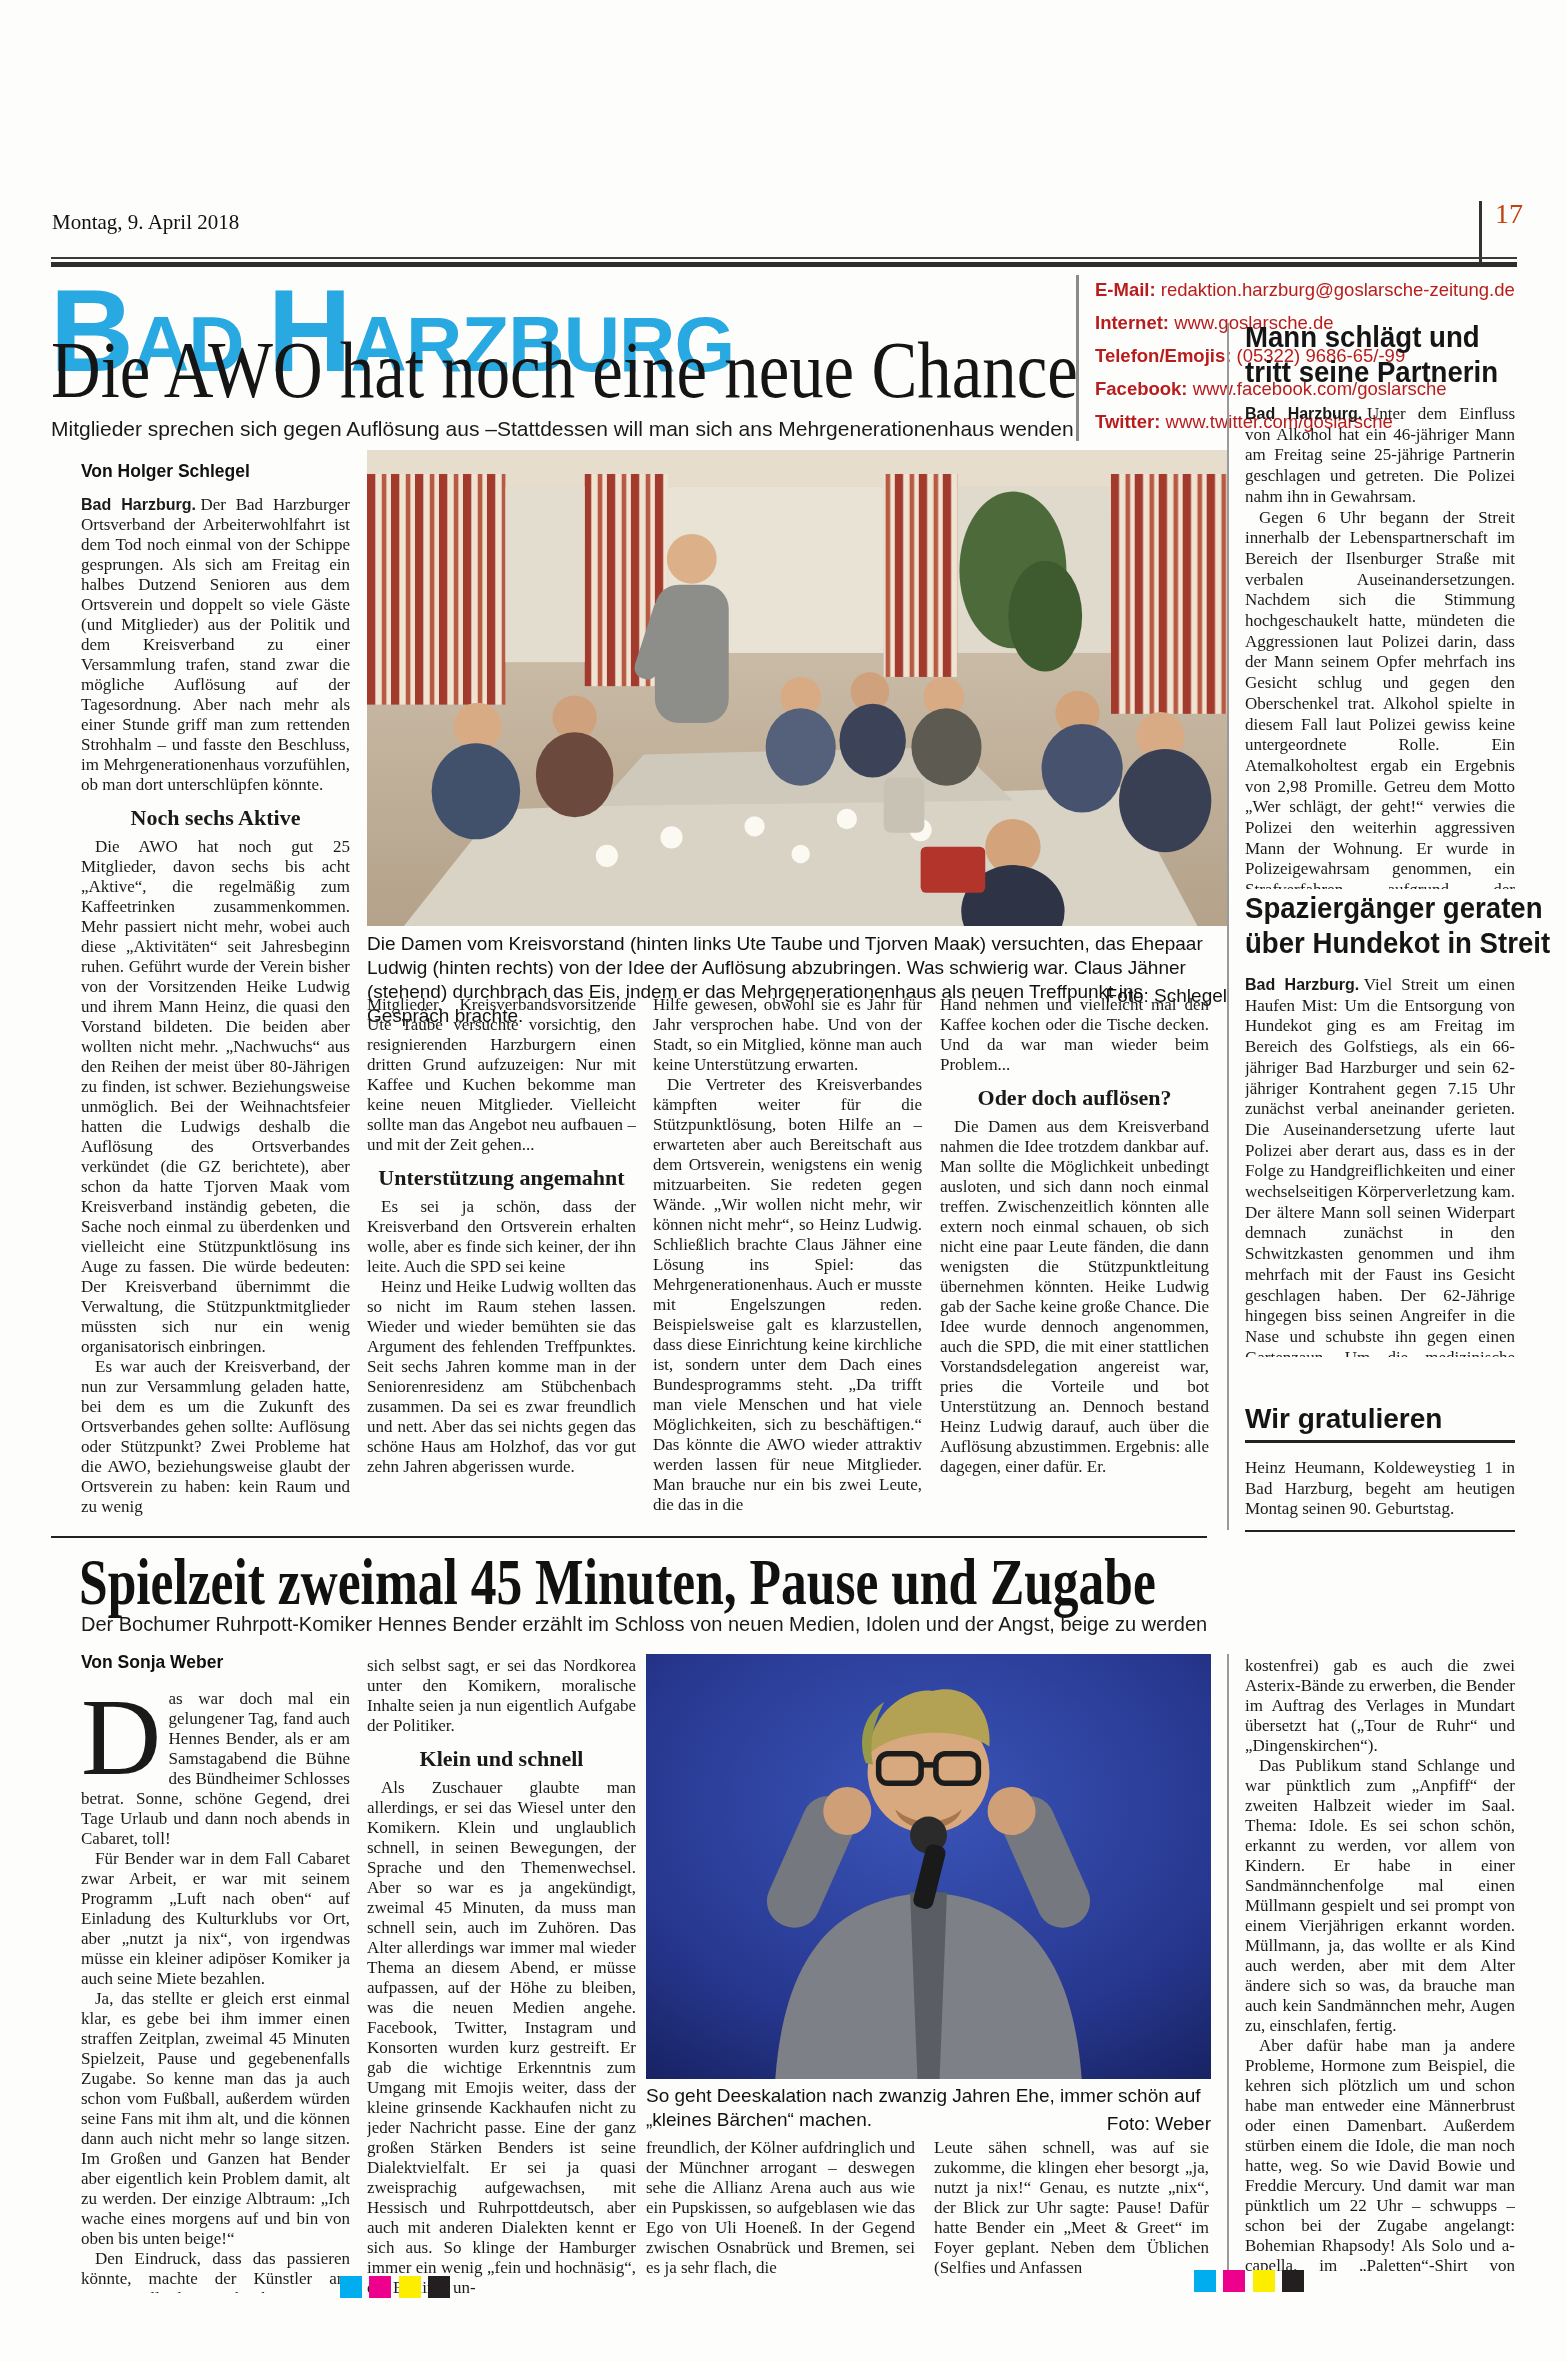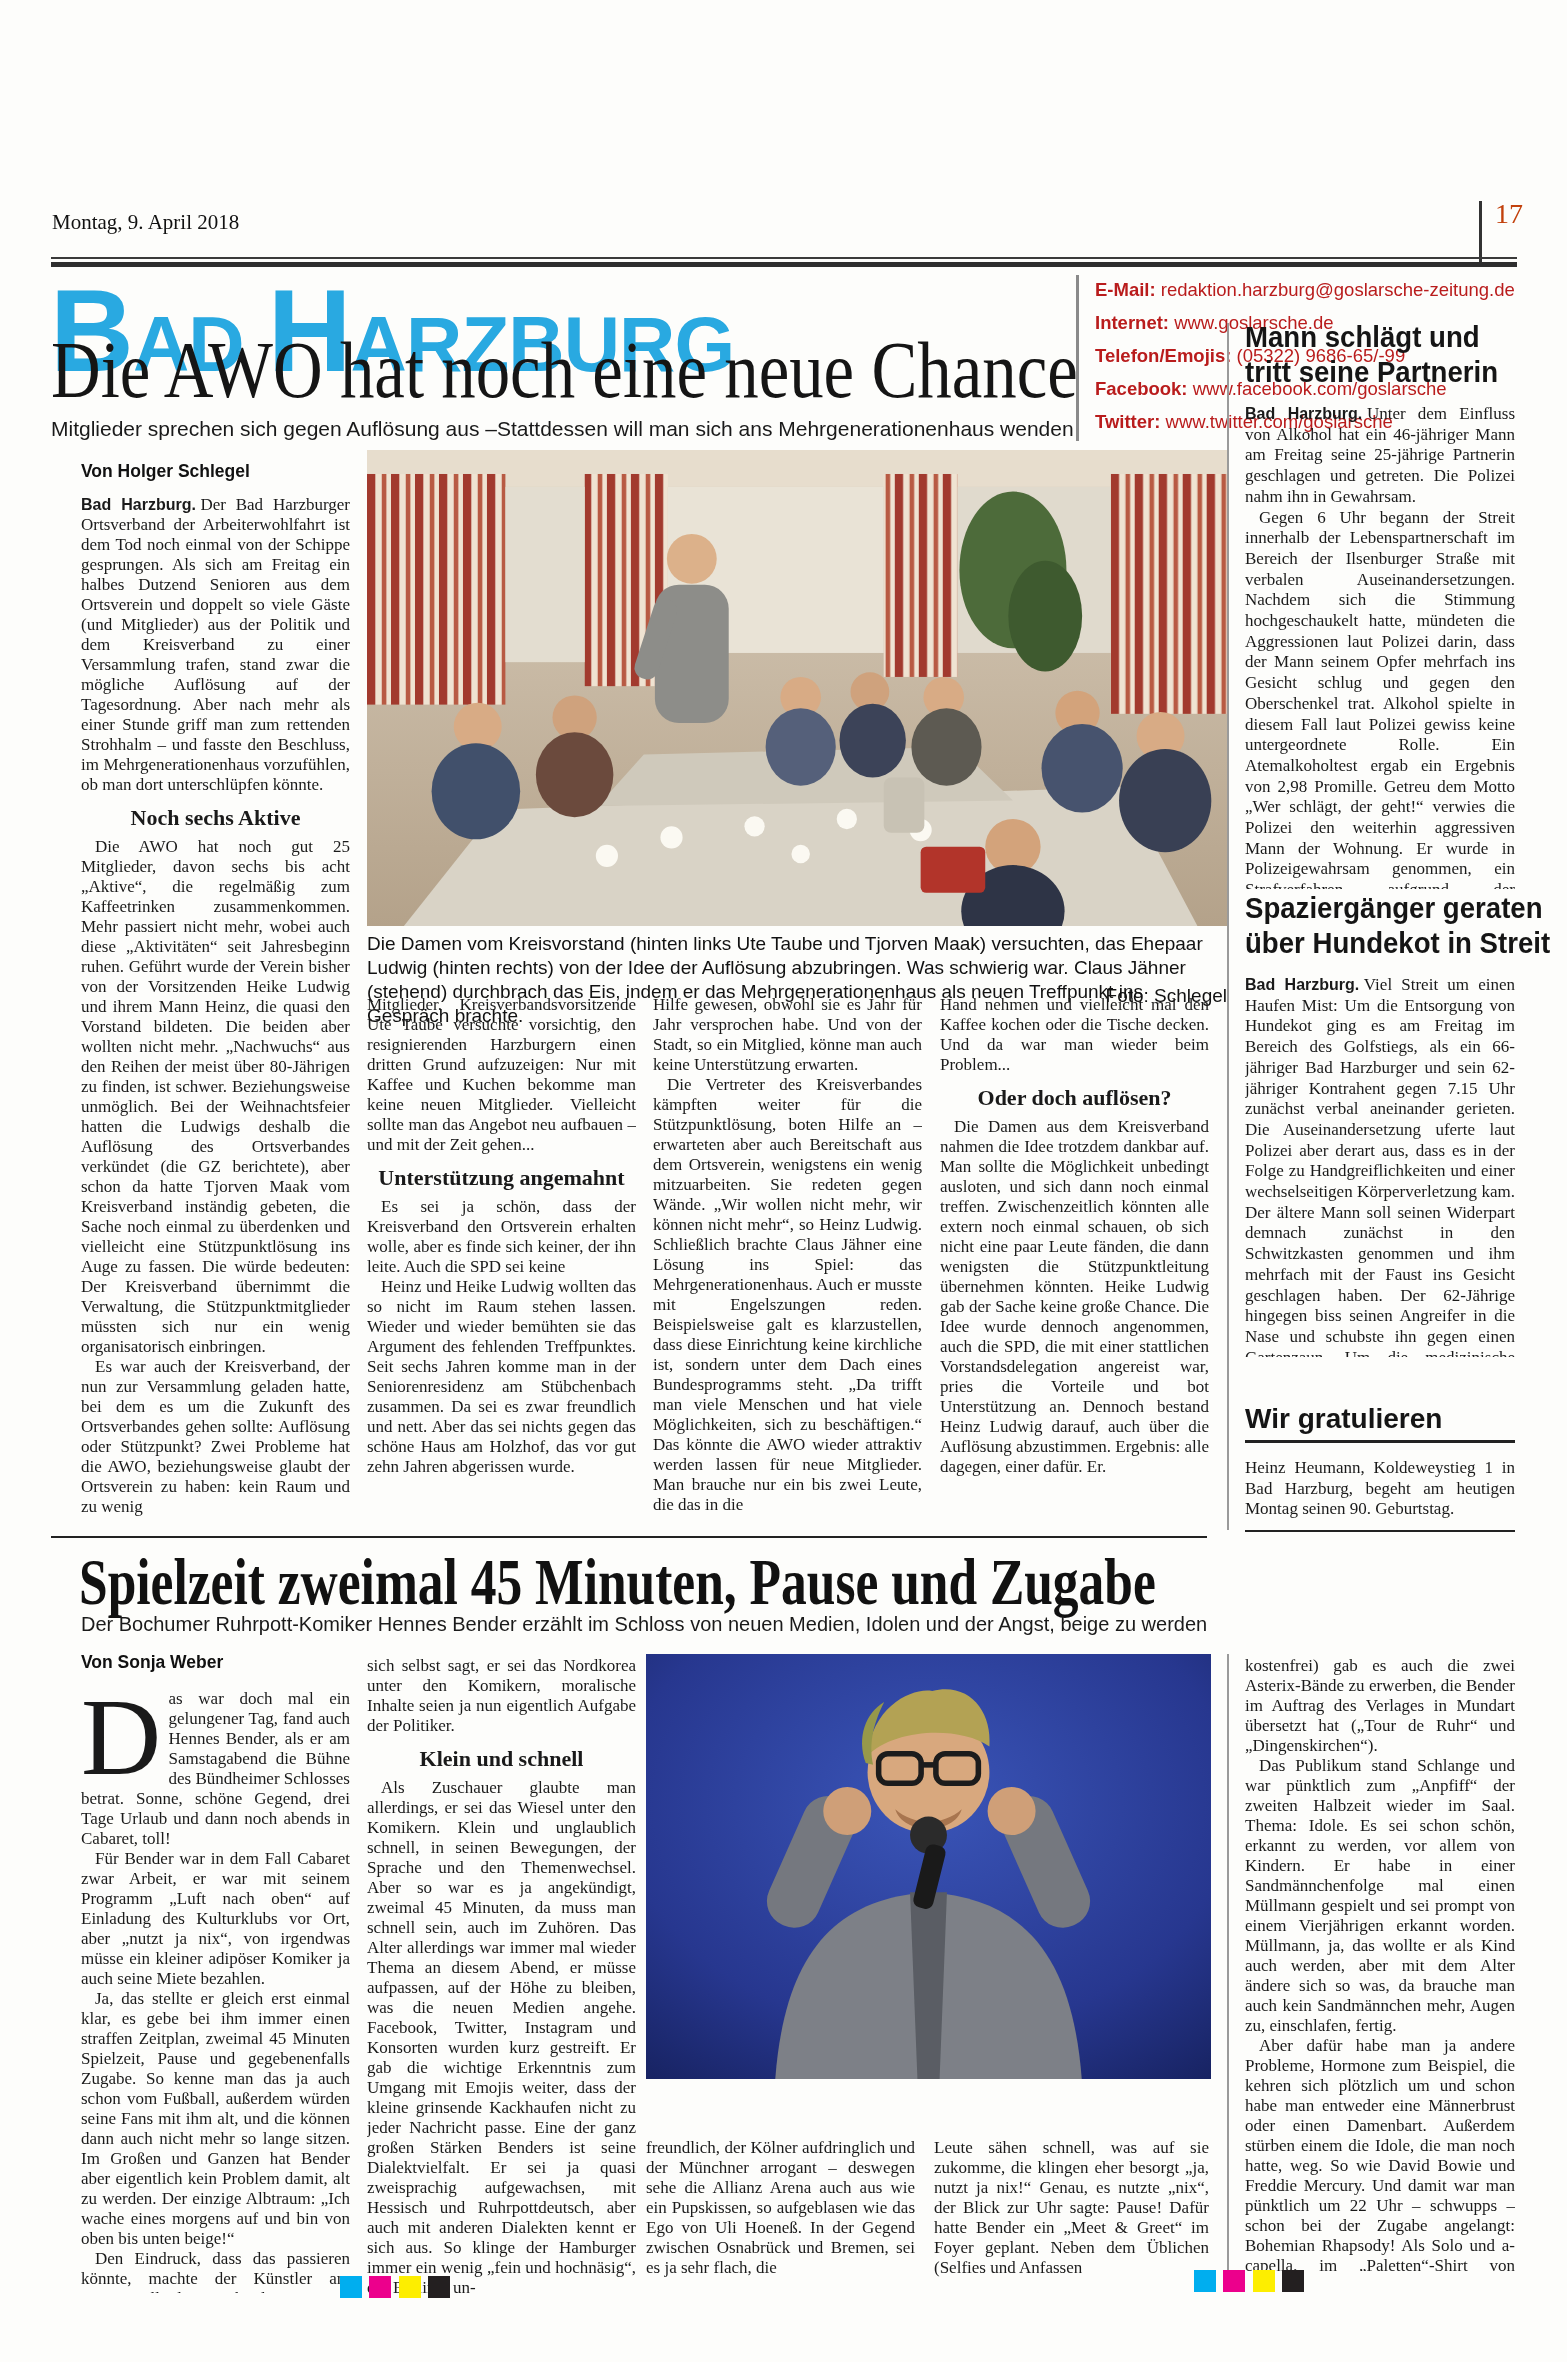--- a/index.html
+++ b/index.html
@@ -265,20 +265,24 @@
 
     <rect x="252" y="108" width="46" height="32" rx="10" fill="none" stroke="#1c1c1c" stroke-width="6"></rect>
     <rect x="314" y="108" width="46" height="32" rx="10" fill="none" stroke="#1c1c1c" stroke-width="6"></rect>
     <line x1="298" y1="120" x2="314" y2="120" stroke="#1c1c1c" stroke-width="6"></line>
 
     <path d="M270,168 C290,186 322,186 342,168 C334,196 278,196 270,168 Z" fill="#a8754f"></path>
 
     <circle cx="306" cy="196" r="20" fill="#2b2b2b"></circle>
     <rect x="296" y="206" width="22" height="70" rx="8" fill="#1a1a1a" transform="rotate(14 307 241)"></rect>
   </svg>
+  <div class="abs caption caption2">
+    <span>So geht Deeskalation nach zwanzig Jahren Ehe, immer schön auf „kleines Bärchen“ machen.</span>
+    <span class="credit">Foto: Weber</span>
+  </div>
 
   <div class="abs bodycol a2-col3">
     <p>freundlich, der Kölner aufdringlich und der Münchner arrogant – deswegen sehe die Allianz Arena auch aus wie ein Pupskissen, so aufgeblasen wie das Ego von Uli Hoeneß. In der Gegend zwischen Osnabrück und Bremen, sei es ja sehr flach, die</p>
   </div>
   <div class="abs bodycol a2-col4">
     <p>Leute sähen schnell, was auf sie zukomme, die klingen eher besorgt „ja, nutzt ja nix!“ Genau, es nutzte „nix“, der Blick zur Uhr sagte: Pause! Dafür hatte Bender ein „Meet &amp; Greet“ im Foyer geplant. Neben dem Üblichen (Selfies und Anfassen</p>
   </div>
 
   <div class="abs vrule vr2"></div>
   <div class="abs bodycol a2-col5">

